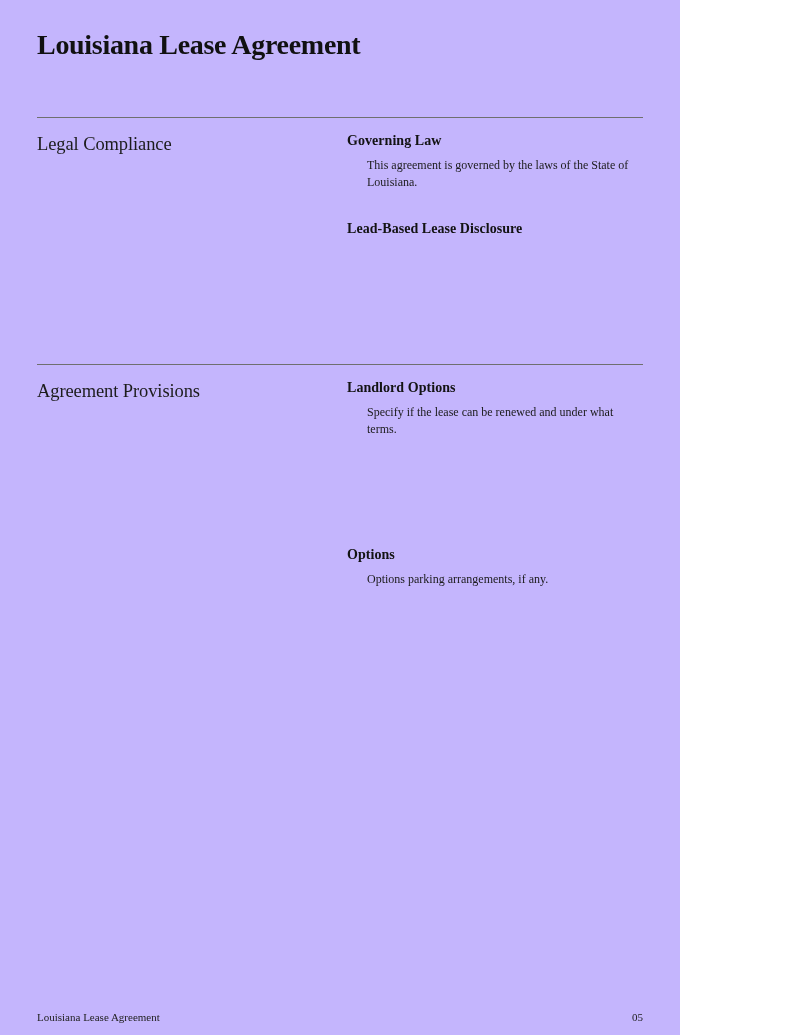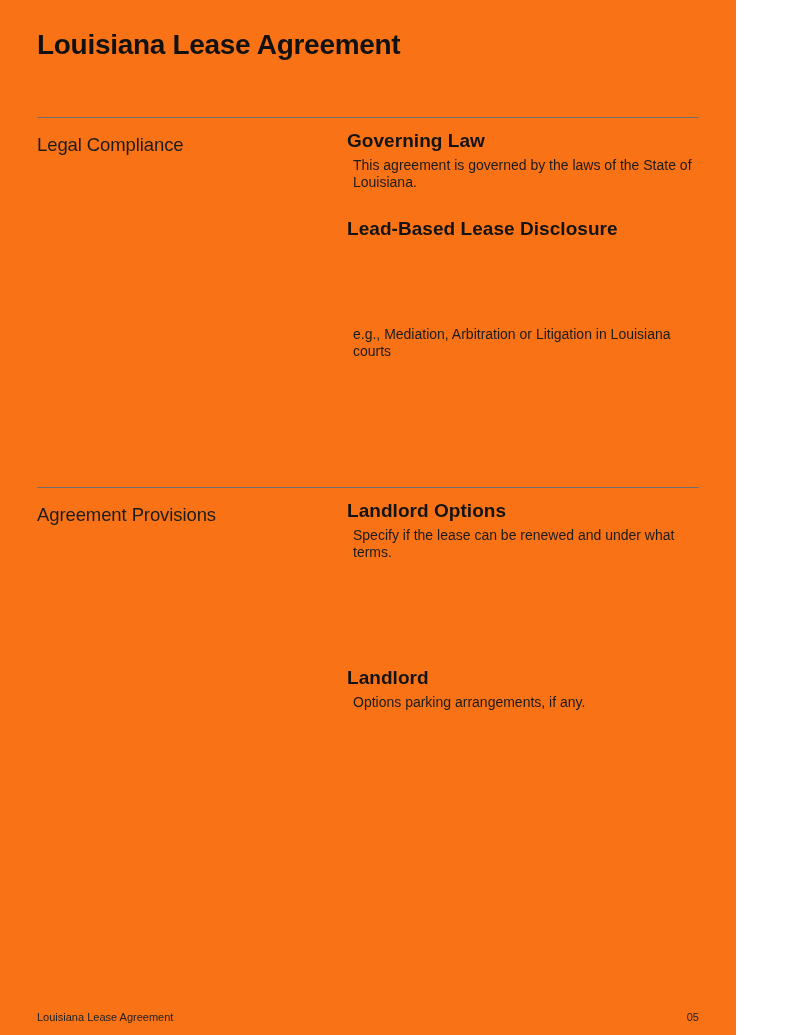--- a/index.html
+++ b/index.html
@@ -3,24 +3,24 @@
 <meta charset="utf-8">
 <style>
   * { margin: 0; padding: 0; box-sizing: border-box; }
 
   html, body {
     background: #ffffff;
   }
 
   .page {
     position: relative;
-    width: 736px;
+    width: 680px;
     height: 1035px;
-    background: #f97316;
-    font-family: Liberation Sans, sans-serif;
+    background: #c4b5fd;
+    font-family: Liberation Serif, serif;
     color: #161616;
     overflow: hidden;
   }
 
   .page-inner {
     padding: 0 37px;
   }
 
   .doc-title {
     margin-top: 28px;
@@ -55,31 +55,31 @@
   }
 
   .fields-col {
     flex: 1 1 auto;
     min-width: 0;
   }
 
   .field { }
 
   .field-label {
-    font-size: 19px;
+    font-size: 14px;
     line-height: 16px;
     font-weight: 700;
     color: #131313;
     letter-spacing: 0.05px;
   }
 
   .field-value {
     margin-top: 8px;
-    margin-left: 6px;
-    font-size: 14px;
+    margin-left: 20px;
+    font-size: 12px;
     line-height: 17px;
     font-weight: 400;
     color: #1b1b1b;
     max-width: 400px;
   }
 
   
   .field-governing-law        { margin-bottom: 30px; }
   .field-lead-paint           { margin-bottom: 89px; }
   .field-dispute-resolution   { margin-bottom: 127px; }
@@ -116,39 +116,38 @@
         <div class="field field-governing-law">
           <div class="field-label">Governing Law</div>
           <div class="field-value">This agreement is governed by the laws of the State of Louisiana.</div>
         </div>
 
         <div class="field field-lead-paint">
           <div class="field-label">Lead-Based Lease Disclosure</div>
         </div>
 
         <div class="field field-dispute-resolution">
-          <div class="field-value">e.g., Mediation, Arbitration or Litigation in Louisiana courts</div>
         </div>
 
       </div>
     </div>
 
     <div class="section section-2">
       <div class="section-heading-col">
         <div class="section-heading">Agreement Provisions</div>
       </div>
       <div class="fields-col">
 
         <div class="field field-renewal-options">
           <div class="field-label">Landlord Options</div>
           <div class="field-value">Specify if the lease can be renewed and under what terms.</div>
         </div>
 
         <div class="field field-parking">
-          <div class="field-label">Landlord</div>
+          <div class="field-label">Options</div>
           <div class="field-value">Options parking arrangements, if any.</div>
         </div>
 
       </div>
     </div>
 
   </div>
 
   <div class="footer">
     <span>Louisiana Lease Agreement</span>

